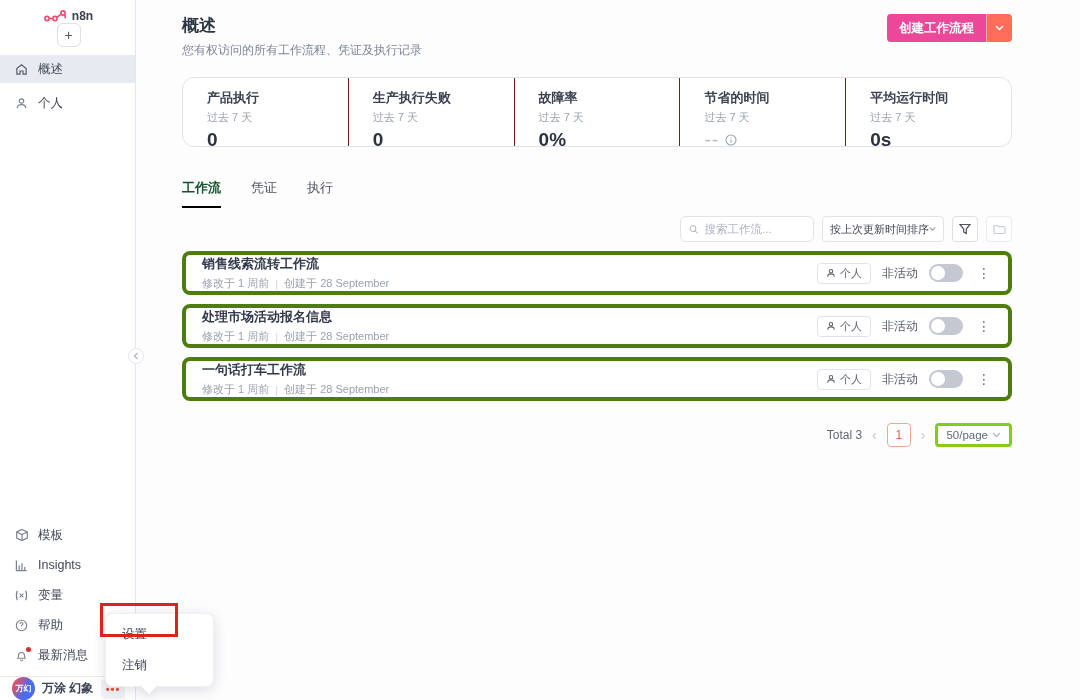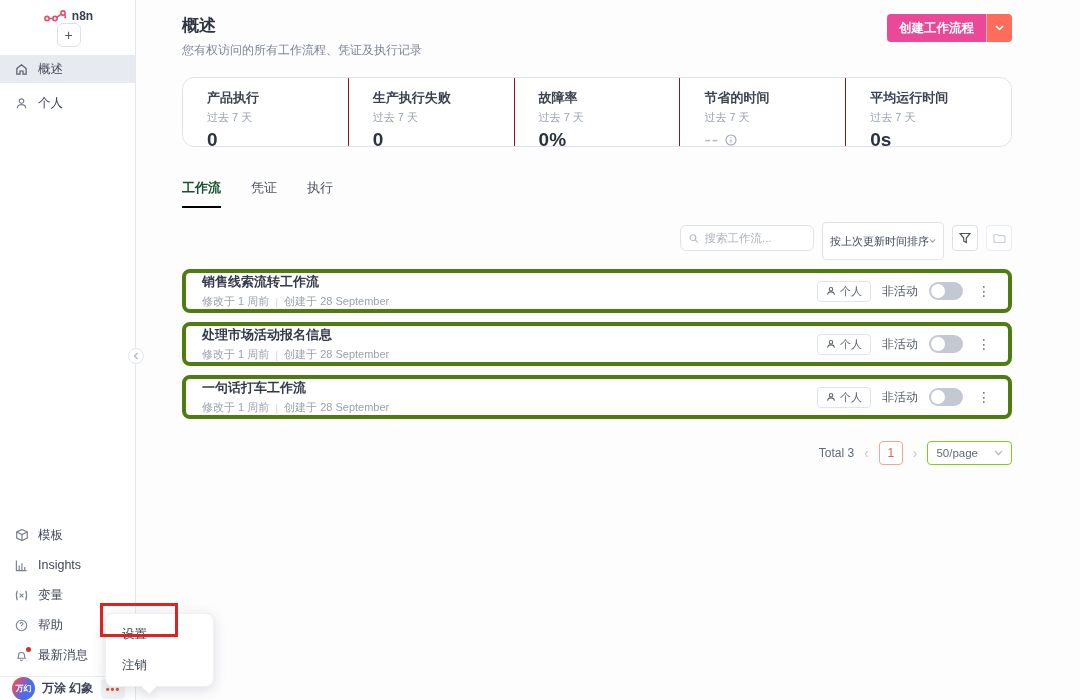--- a/index.html
+++ b/index.html
@@ -103,23 +103,23 @@
 
   
   .toolbar { margin-top:8px; display:flex; justify-content:flex-end; align-items:center; gap:8px; }
   .search-box {
     width:134px; height:26px; border:1px solid #e0e4ea; border-radius:6px; background:#fff;
     display:flex; align-items:center; padding:0 8px; gap:6px;
   }
   .search-box input { border:none; outline:none; width:100%; font-size:11.5px; color:#3f4654; background:transparent; font-family:inherit; }
   .search-box input::placeholder { color:#aeb4bf; }
   .sort-select {
-    width:122px; height:38px; border:1px solid #e0e4ea; border-radius:4px; background:#fff;
+    width:122px; height:26px; border:1px solid #e0e4ea; border-radius:4px; background:#fff;
     display:flex; align-items:center; justify-content:space-between; padding:0 7px;
-    font-size:11px; color:#3f4654; cursor:pointer; white-space:nowrap;margin-top:6px;
+    font-size:11px; color:#3f4654; cursor:pointer; white-space:nowrap;
   }
   .icon-btn {
     width:26px; height:26px; border:1px solid #dcdfe6; border-radius:4px; background:#fff;
     display:flex; align-items:center; justify-content:center; cursor:pointer; color:#4c525e;
   }
   .icon-btn.disabled { border-color:#e9ecf1; color:#c9ced8; }
 
   
   .rows { margin-top:9px; }
   .wf-row {
@@ -140,22 +140,22 @@
   .kebab { color:#6b7280; font-size:14px; cursor:pointer; padding:0 3px; }
 
   
   .pagination { margin-top:22px; display:flex; justify-content:flex-end; align-items:center; gap:10px; font-size:12px; color:#606a78; }
   .pg-arrow { color:#c3c8d2; font-size:14px; cursor:pointer; }
   .pg-num {
     width:24px; height:24px; border:1px solid #f3a793; border-radius:4px; color:#e8604c;
     display:flex; align-items:center; justify-content:center; background:#fff; cursor:pointer;
   }
   .pg-size {
-    height:24px; border:1px solid #84cc16; border-radius:4px; background:#fff; padding:0 8px;
-    display:flex; align-items:center; gap:16px; font-size:11.5px; color:#606a78; cursor:pointer;
+    height:24px; border:3px solid #84cc16; border-radius:4px; background:#fff; padding:0 8px;
+    display:flex; align-items:center; gap:4px; font-size:11.5px; color:#606a78; cursor:pointer;
   }
 </style>
 </head>
 <body>
 
 <div class="sidebar">
   <div class="side-head">
     <div class="logo">
       <span>
         <svg width="23" height="14" viewBox="0 0 23 14" fill="none" stroke="#ea4b71" stroke-width="1.6">

